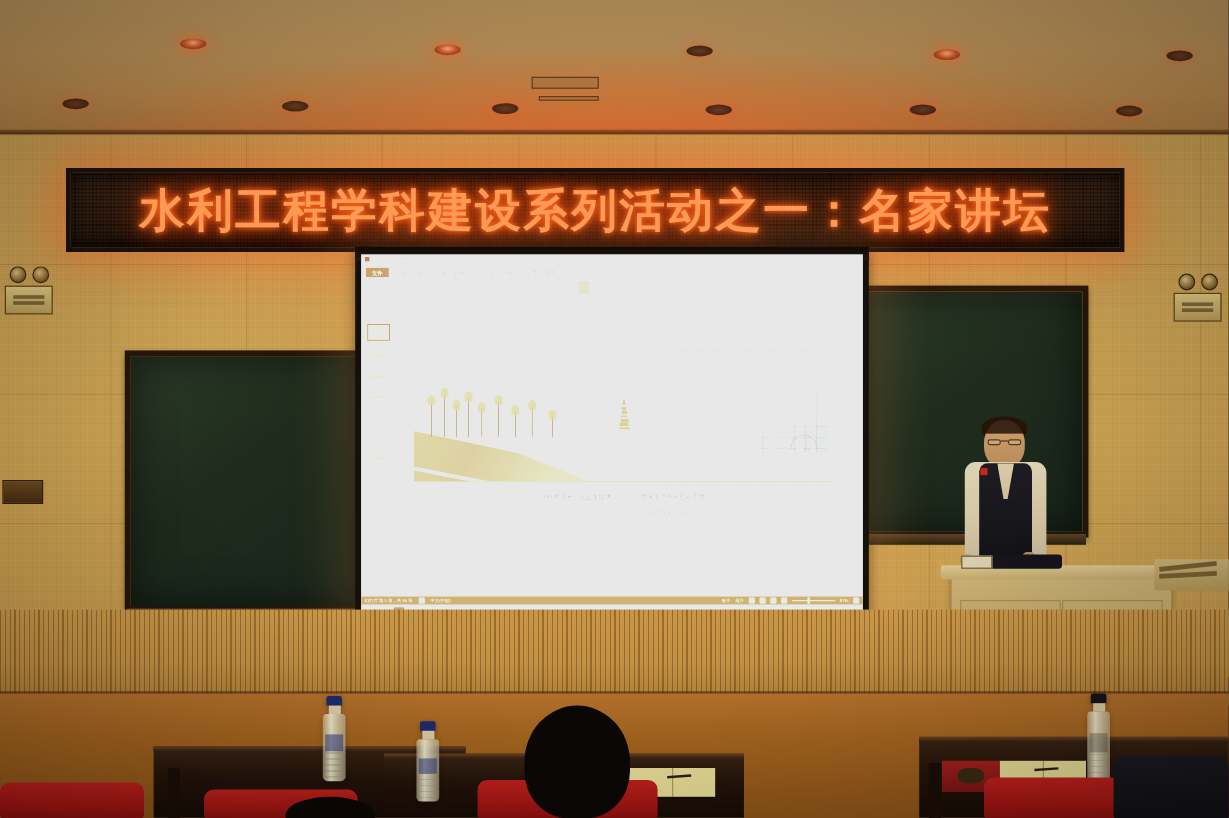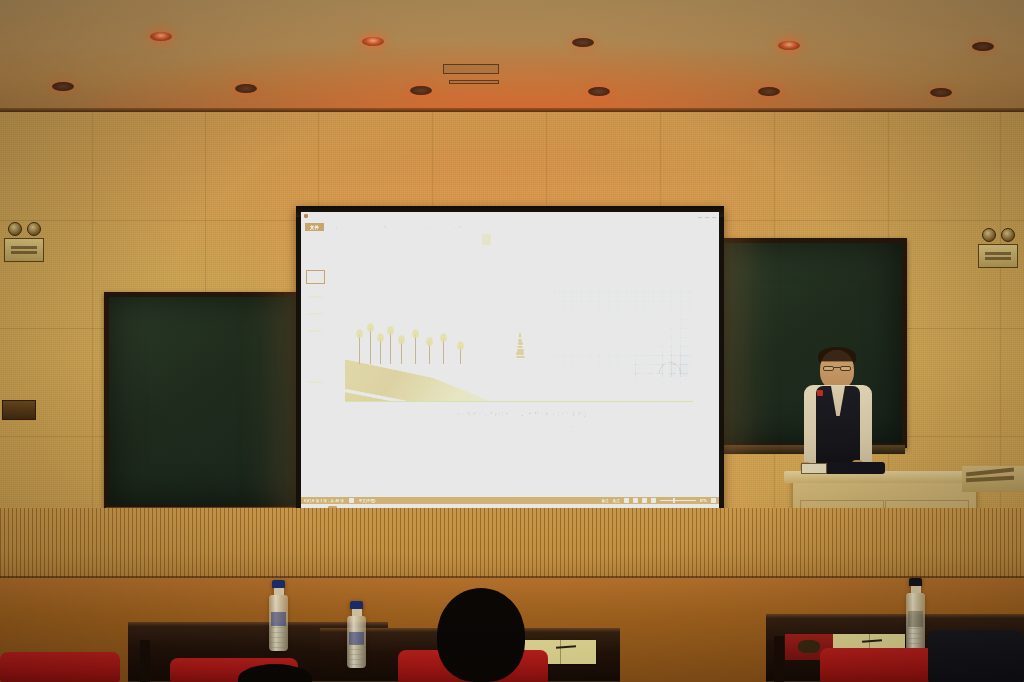--- a/index.html
+++ b/index.html
@@ -567,20 +567,23 @@
   </div>
   <div class="wall-small-box" style="left:2px; top:400px;"></div>
 
   <div class="blackboard bb-left">
     <div class="bb-tray"></div>
   </div>
   <div class="blackboard bb-right">
     <div class="bb-tray"></div>
   </div>
 
+  <div class="led-banner">
+    <span class="led-text">水利工程学科建设系列活动之一：名家讲坛</span>
+  </div>
 
   <div class="screen-frame">
     <div class="screen-top-bar"></div>
     <div class="ppt">
 
       <div class="ppt-titlebar">
         <span class="ppt-qat-dot"></span>
         <span class="ppt-qat-line"></span>
         <span class="ppt-title-txt">演示文稿</span>
         <span class="ppt-winbtns">

